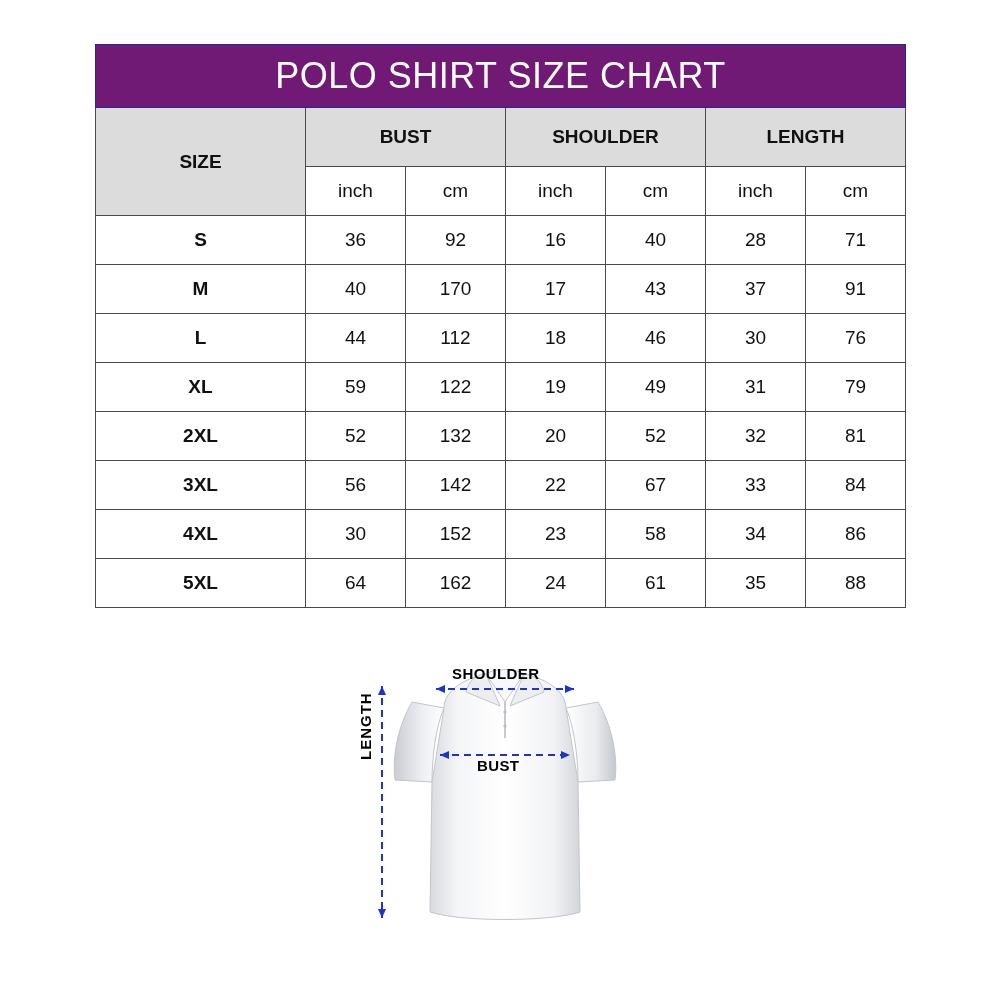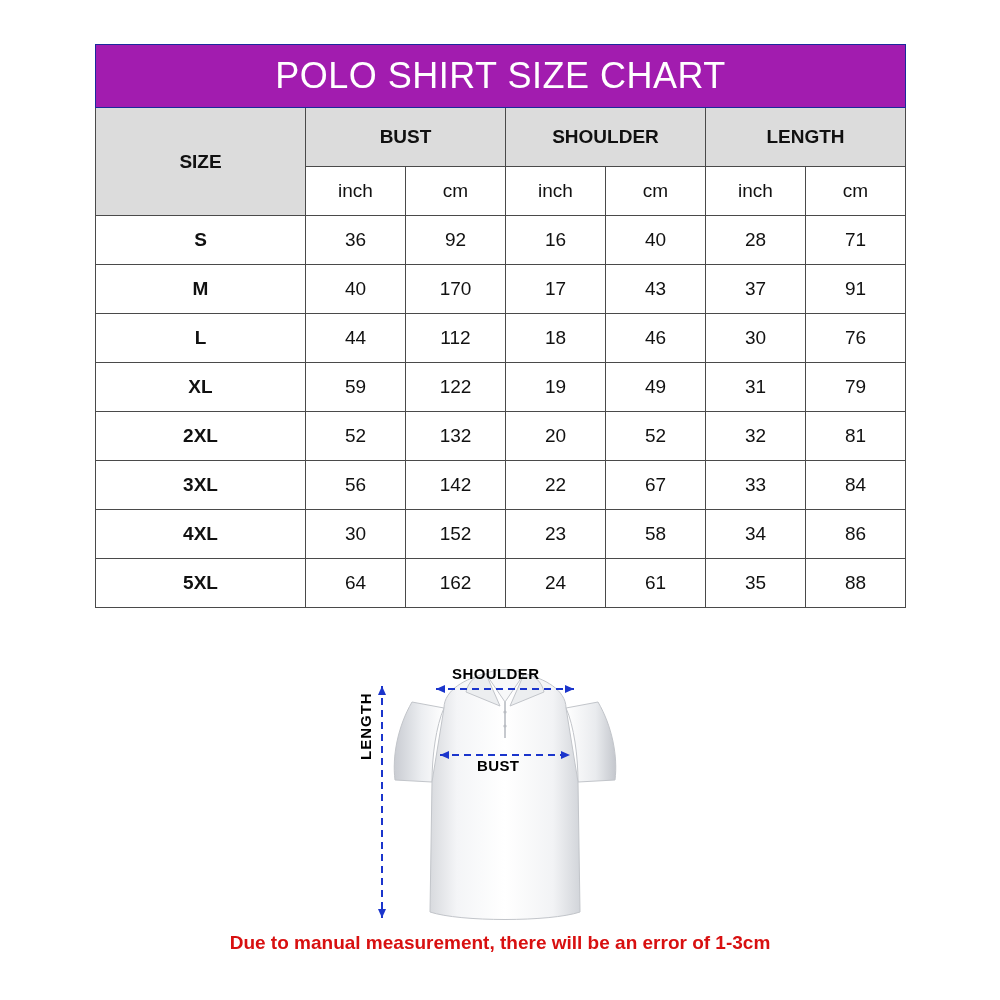--- a/index.html
+++ b/index.html
@@ -40,21 +40,21 @@
     border: 1px solid #4a4a4a;
     text-align: center;
     vertical-align: middle;
     font-size: 19px;
     color: #111111;
     font-weight: normal;
     padding: 0;
   }
 
   .title-cell {
-    background: #a21caf;
+    background: #701a75;
     color: #ffffff !important;
     font-size: 36px !important;
     font-weight: normal;
     letter-spacing: 0.5px;
     height: 62px;
     border: 1px solid #1b2a9b !important;
   }
 
   .hdr-group {
     background: #dcdcdc;
@@ -297,15 +297,14 @@
       <line x1="42" y1="56" x2="42" y2="288" stroke-dasharray="7 5"></line>
       <path d="M42 56 l-4 9 l8 0 z" fill="#1b35cc" stroke="none"></path>
       <path d="M42 288 l-4 -9 l8 0 z" fill="#1b35cc" stroke="none"></path>
     </g>
   </svg>
 
   <div class="lbl-shoulder">SHOULDER</div>
   <div class="lbl-bust">BUST</div>
   <div class="lbl-length">LENGTH</div>
 
-  <div class="note">Due to manual measurement, there will be an error of 1-3cm</div>
 
 </div>
 
 </body></html>

